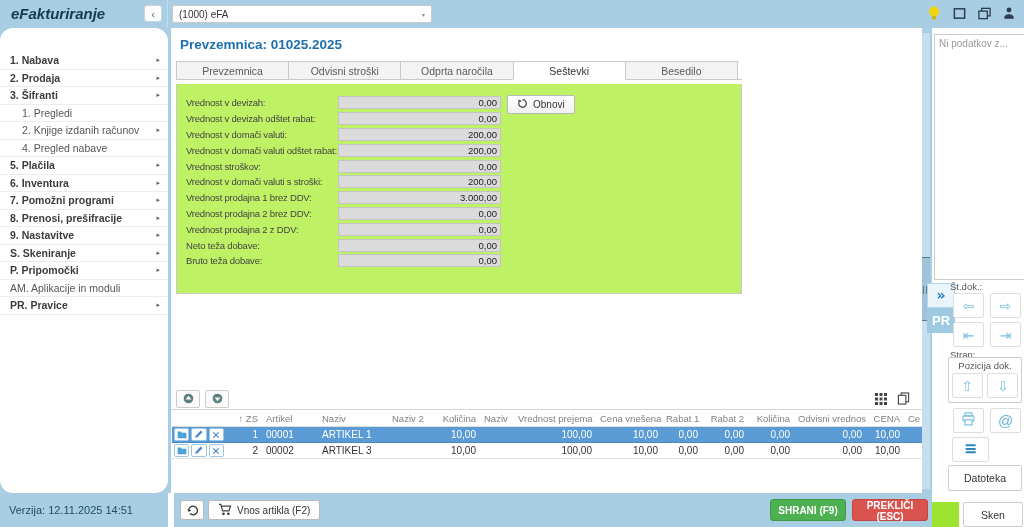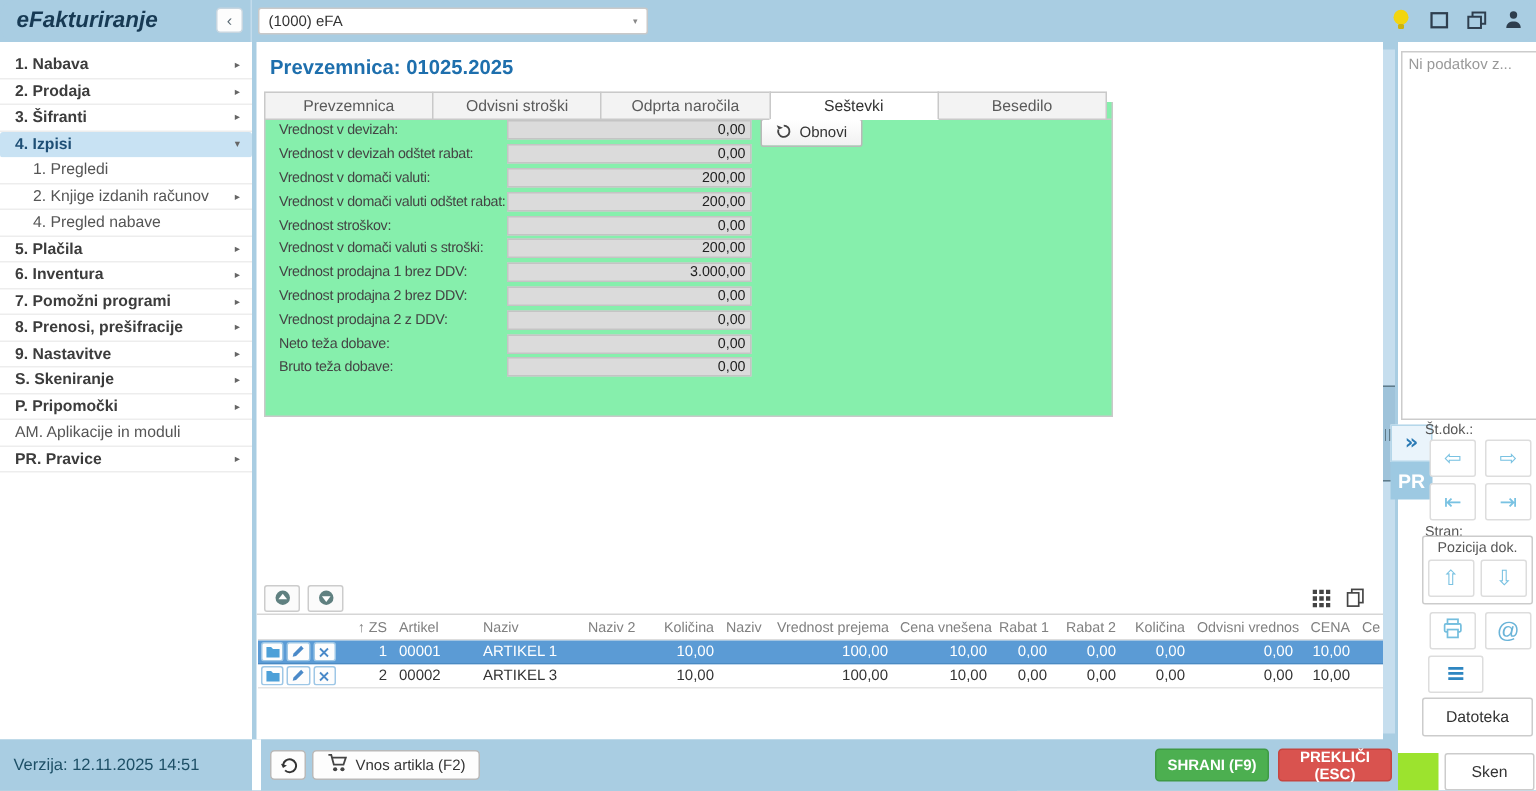--- a/index.html
+++ b/index.html
@@ -11,36 +11,36 @@
   .topbar { position: absolute; left: 0; top: 0; width: 1024px; height: 28px; background: #a9cde2; border-radius: 11px; }
   .brand { position: absolute; left: 11px; top: 5px; font-size: 15px; font-weight: bold; font-style: italic; color: #173a54; }
   .collapse-btn { position: absolute; left: 144px; top: 5px; width: 18px; height: 17px; background: #fdfdfd; border: 1px solid #c8d6e0; border-radius: 3px; color: #5a6a74; font-size: 11px; line-height: 14px; cursor: pointer; }
   .topbar-divider { position: absolute; left: 167px; top: 0; width: 1px; height: 28px; background: #c3dcec; }
   .company-select { position: absolute; left: 172px; top: 5px; width: 260px; height: 18px; background: #fff; border: 1px solid #c9c9c9; border-radius: 2px; font-size: 10px; color: #333; padding: 2px 6px; display: flex; justify-content: space-between; align-items: center; cursor: pointer; }
   .sel-arrow { font-size: 6px; color: #888; }
   .topbar-icons { position: absolute; right: 6px; top: 4px; display: flex; gap: 7px; align-items: center; }
   .tb-icon { width: 18px; height: 18px; display: flex; align-items: center; justify-content: center; cursor: pointer; }
 
   
-  .sidebar { position: absolute; left: 0; top: 28px; width: 168px; height: 465px; background: #fff; padding-top: 7px; overflow: hidden; }
+  .sidebar { position: absolute; left: 0; top: 28px; width: 168px; height: 465px; background: #fff; padding-top: 24px; overflow: hidden; border-radius: 13px; }
   .menu-item { position: relative; height: 17.5px; line-height: 17.5px; padding: 0 18px 0 10px; border-bottom: 1px solid #ededed; font-size: 10.5px; cursor: pointer; }
   .menu-item .mi-label { font-weight: bold; color: #3c3c3c; }
   .menu-item.sub { padding-left: 22px; }
   .menu-item.sub .mi-label, .menu-item.plain .mi-label { font-weight: normal; color: #555; }
   .menu-item.active { background: #c8e2f3; border-radius: 2px; border-bottom-color: #c8e2f3; }
   .menu-item.active .mi-label { color: #1e4f75; }
   .mi-arrow { position: absolute; right: 8px; top: 0; font-size: 7px; color: #666; }
 
   
   .main { position: absolute; left: 171px; top: 28px; width: 751px; height: 465px; background: #fff; overflow: hidden; }
   .page-title { position: absolute; left: 9px; top: 9px; font-size: 13.5px; font-weight: bold; color: #1e6fad; }
   .tab-bar { position: absolute; left: 5px; top: 33px; display: flex; width: 566px; border-bottom: 1px solid #c9c9c9; z-index: 1; }
   .tab { width: 113.2px; height: 19px; line-height: 18px; text-align: center; font-size: 10.5px; color: #5a5a5a; background: #f3f3f3; border: 1px solid #c9c9c9; margin-right: -1px; margin-bottom: -1px; cursor: pointer; white-space: nowrap; overflow: hidden; }
   .tab.active { background: #fff; color: #333; border-bottom-color: #fff; z-index: 2; }
-  .tab-content { position: absolute; left: 5px; top: 40px; width: 566px; height: 210px; border: 1px solid #c9c9c9; border-top: none; background: #86efac; }
+  .tab-content { position: absolute; left: 5px; top: 56px; width: 566px; height: 210px; border: 1px solid #c9c9c9; border-top: none; background: #bef264; }
   .fields { position: absolute; left: 0; top: 11px; width: 100%; }
   .field-row { display: flex; align-items: center; height: 15.8px; padding-left: 9px; }
   .f-label { width: 152px; font-size: 9.5px; letter-spacing: -0.2px; color: #444; white-space: nowrap; overflow: hidden; }
   .f-value { width: 163px; height: 13px; line-height: 12px; background: #dbdbdb; border: 1px solid #c4c4c4; font-size: 9.5px; color: #222; text-align: right; padding-right: 3px; }
   .refresh-btn { position: absolute; left: 330px; top: 11px; height: 19px; padding: 0 9px; background: linear-gradient(#fff, #f1f1f1); border: 1px solid #b9b9b9; border-radius: 2px; font-size: 10px; color: #333; display: flex; align-items: center; gap: 5px; cursor: pointer; font-family: "Liberation Sans", sans-serif; }
 
   
   .grid-toolbar { position: absolute; left: 0; top: 360px; width: 751px; height: 22px; border-bottom: 1px solid #d6d6d6; display: flex; align-items: center; padding: 0 8px 0 5px; }
   .tb-small { width: 24px; height: 18px; background: #fbfbfb; border: 1px solid #ccc; border-radius: 2px; margin-right: 5px; display: flex; align-items: center; justify-content: center; cursor: pointer; }
   .tb-spacer { flex: 1; }
@@ -124,21 +124,20 @@
             <path d="M2.5 14.5c0-3.6 2.6-5 5.5-5s5.5 1.4 5.5 5z" fill="#2e3e4e"></path>
           </svg>
       </span>
     </div>
   </header>
 
   <aside class="sidebar">
       <div class="menu-item"><span class="mi-label">1. Nabava</span><span class="mi-arrow glyph">▸</span></div>
       <div class="menu-item"><span class="mi-label">2. Prodaja</span><span class="mi-arrow glyph">▸</span></div>
       <div class="menu-item"><span class="mi-label">3. Šifranti</span><span class="mi-arrow glyph">▸</span></div>
-      <div class="menu-item active"><span class="mi-label">4. Izpisi</span><span class="mi-arrow glyph">▾</span></div>
       <div class="menu-item sub"><span class="mi-label">1. Pregledi</span></div>
       <div class="menu-item sub"><span class="mi-label">2. Knjige izdanih računov</span><span class="mi-arrow glyph">▸</span></div>
       <div class="menu-item sub"><span class="mi-label">4. Pregled nabave</span></div>
       <div class="menu-item"><span class="mi-label">5. Plačila</span><span class="mi-arrow glyph">▸</span></div>
       <div class="menu-item"><span class="mi-label">6. Inventura</span><span class="mi-arrow glyph">▸</span></div>
       <div class="menu-item"><span class="mi-label">7. Pomožni programi</span><span class="mi-arrow glyph">▸</span></div>
       <div class="menu-item"><span class="mi-label">8. Prenosi, prešifracije</span><span class="mi-arrow glyph">▸</span></div>
       <div class="menu-item"><span class="mi-label">9. Nastavitve</span><span class="mi-arrow glyph">▸</span></div>
       <div class="menu-item"><span class="mi-label">S. Skeniranje</span><span class="mi-arrow glyph">▸</span></div>
       <div class="menu-item"><span class="mi-label">P. Pripomočki</span><span class="mi-arrow glyph">▸</span></div>

